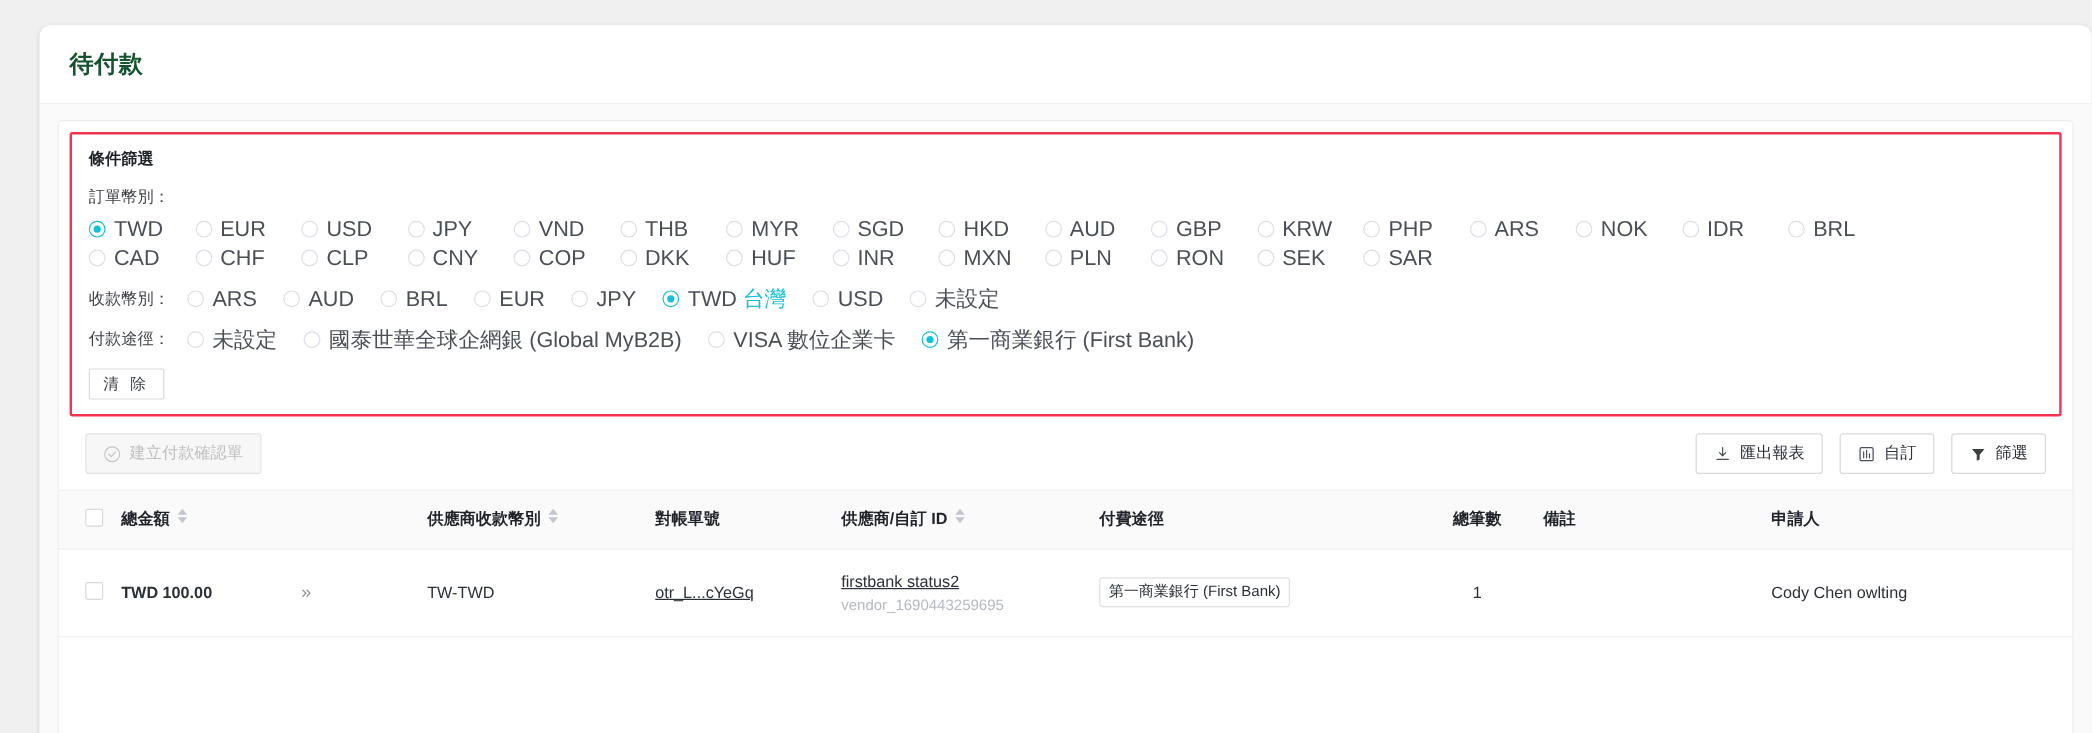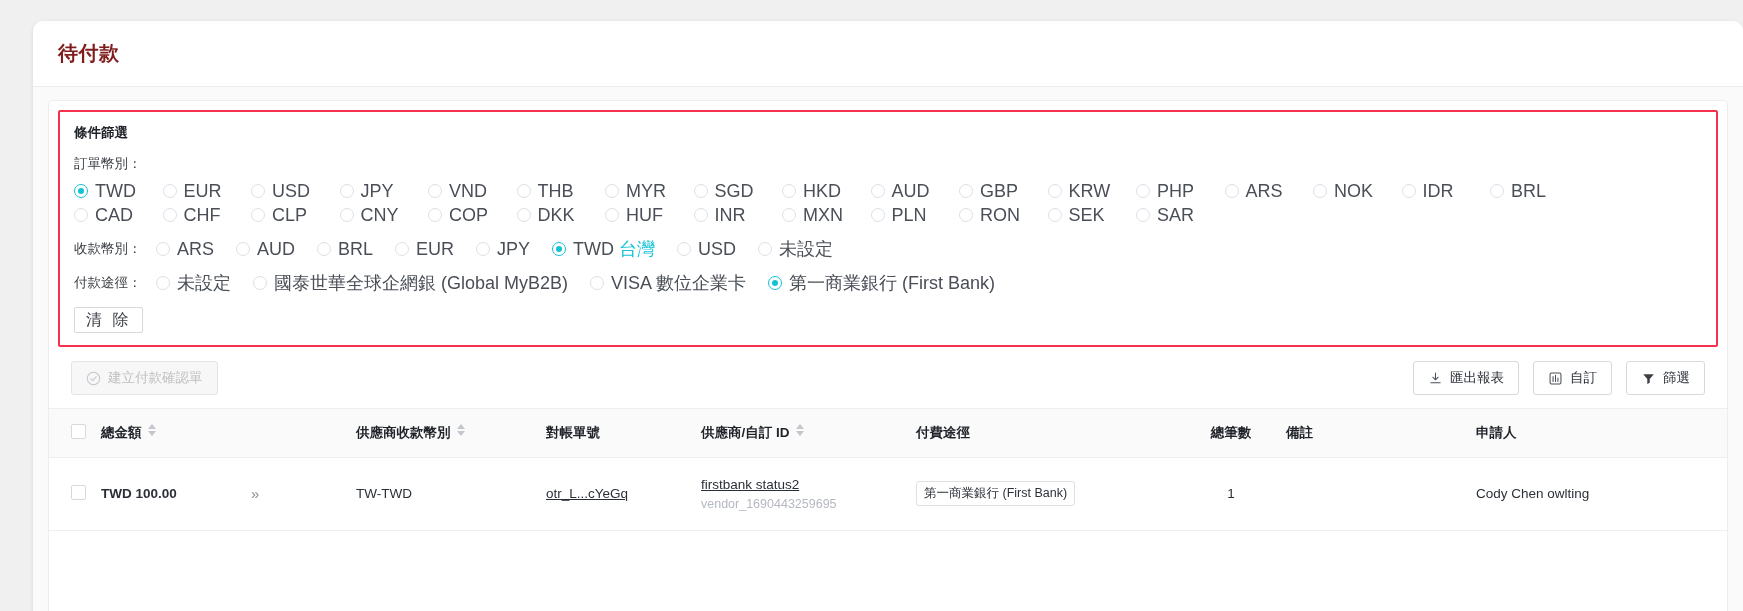--- a/index.html
+++ b/index.html
@@ -27,21 +27,21 @@
   .page-header {
     height: 66px;
     display: flex; align-items: center;
     padding: 0 25px;
     border-bottom: 1px solid #ebedf0;
     background: #fff;
   }
   .page-title {
     font-size: 20px;
     font-weight: bold;
-    color: #7f1d1d;
+    color: #14532d;
     letter-spacing: .5px;
   }
   .body-wrap {
     padding: 13px 15px 0 15px;
     background: #fafafa;
     height: calc(100% - 66px);
   }
   .inner-card {
     background: #fff;
     border: 1px solid #ededed;
@@ -126,21 +126,21 @@
   .clear-btn {
     margin-top: 8px;
     display: inline-flex;
     align-items: center;
     justify-content: center;
     height: 26px;
     padding: 0 11px;
     border: 1px solid #d9d9d9;
     border-radius: 2px;
     background: #fff;
-    font-size: 16px;
+    font-size: 13px;
     color: #3b3f45;
     cursor: pointer;
     letter-spacing: 3px;
   }
   
   .toolbar {
     display: flex;
     align-items: center;
     justify-content: space-between;
     padding: 14px 22px 13px 22px;

